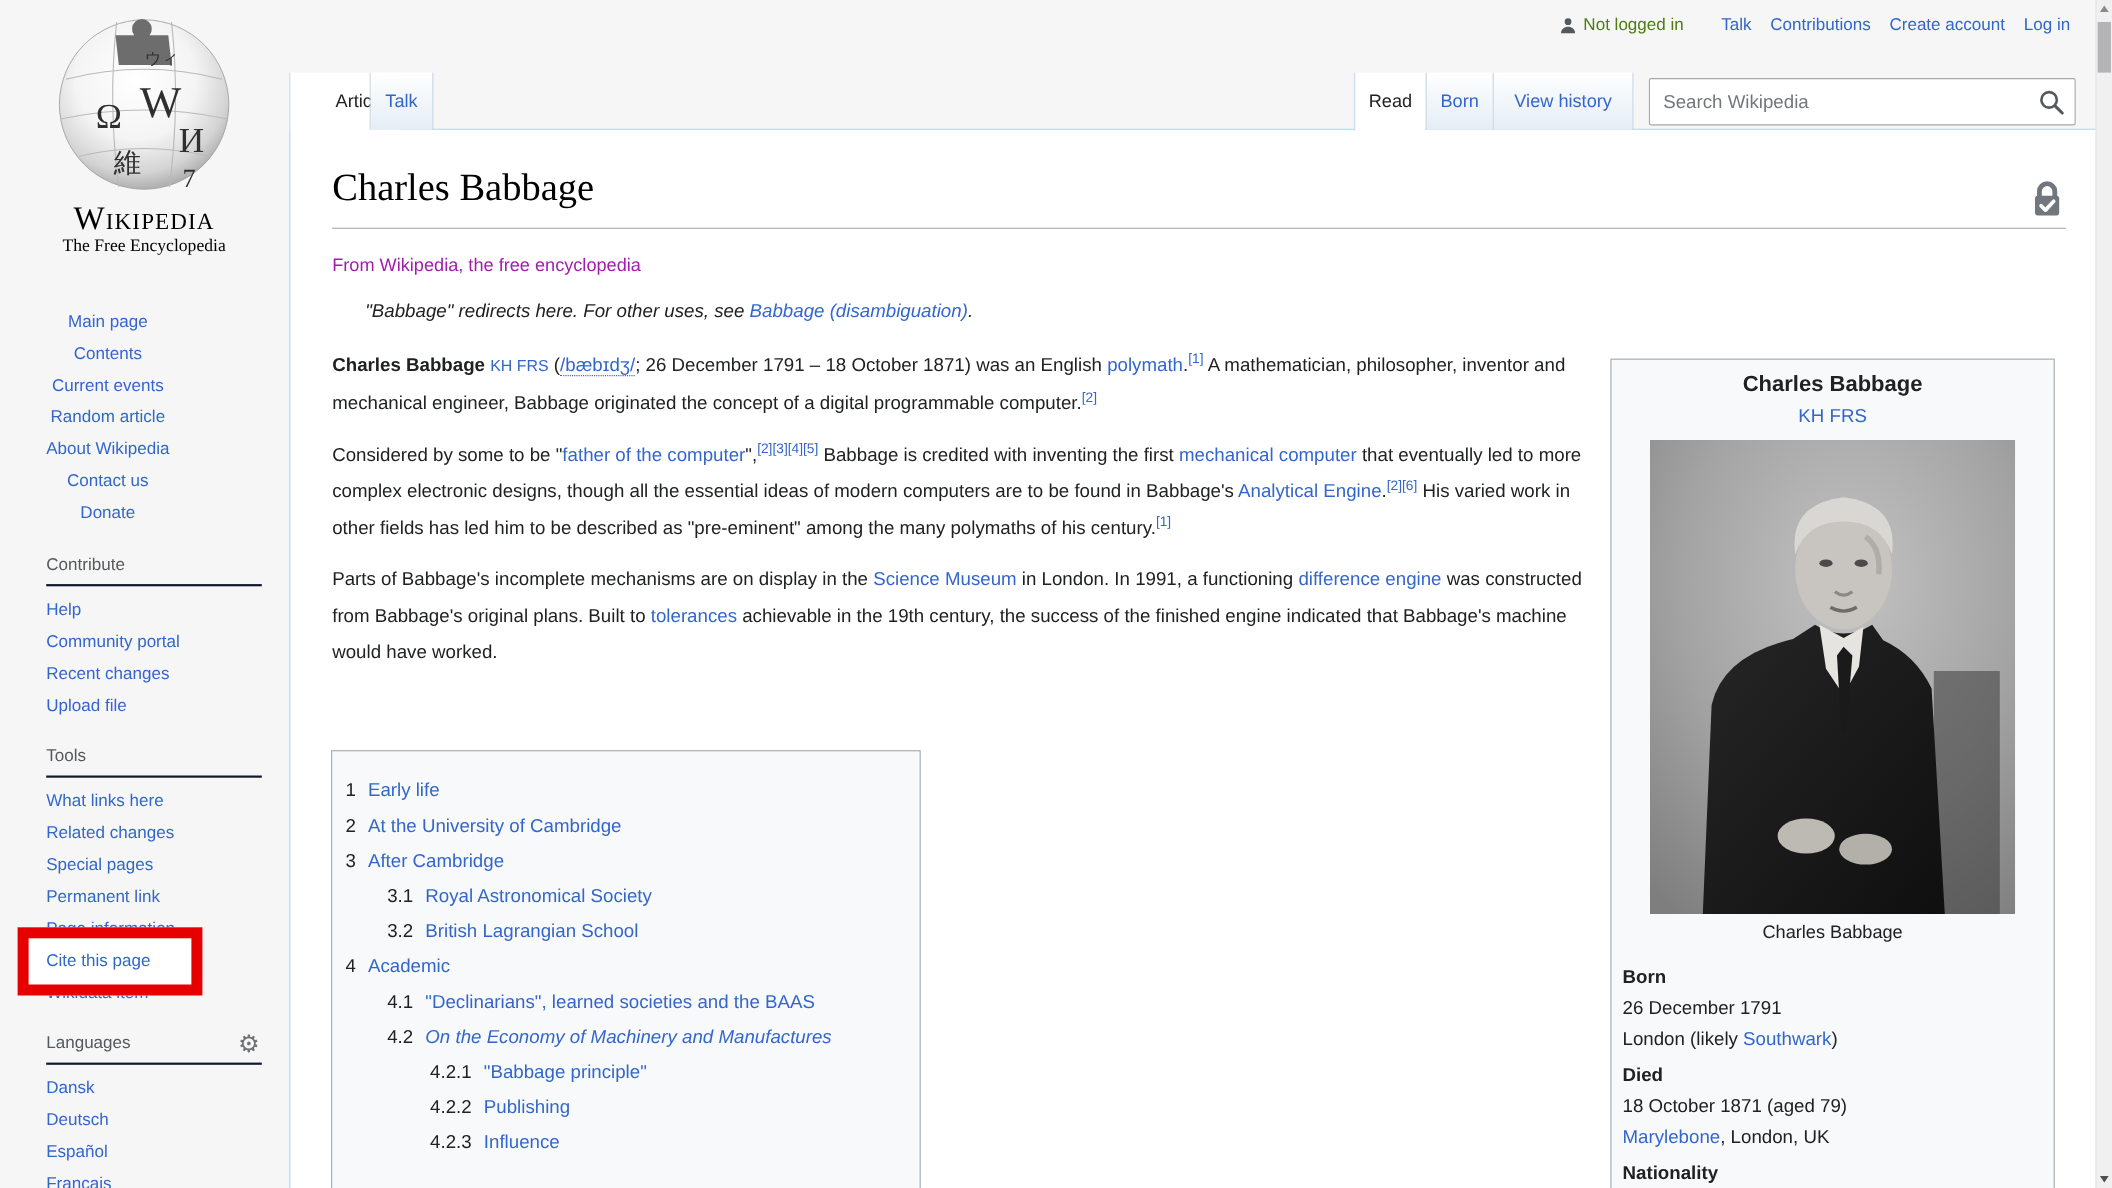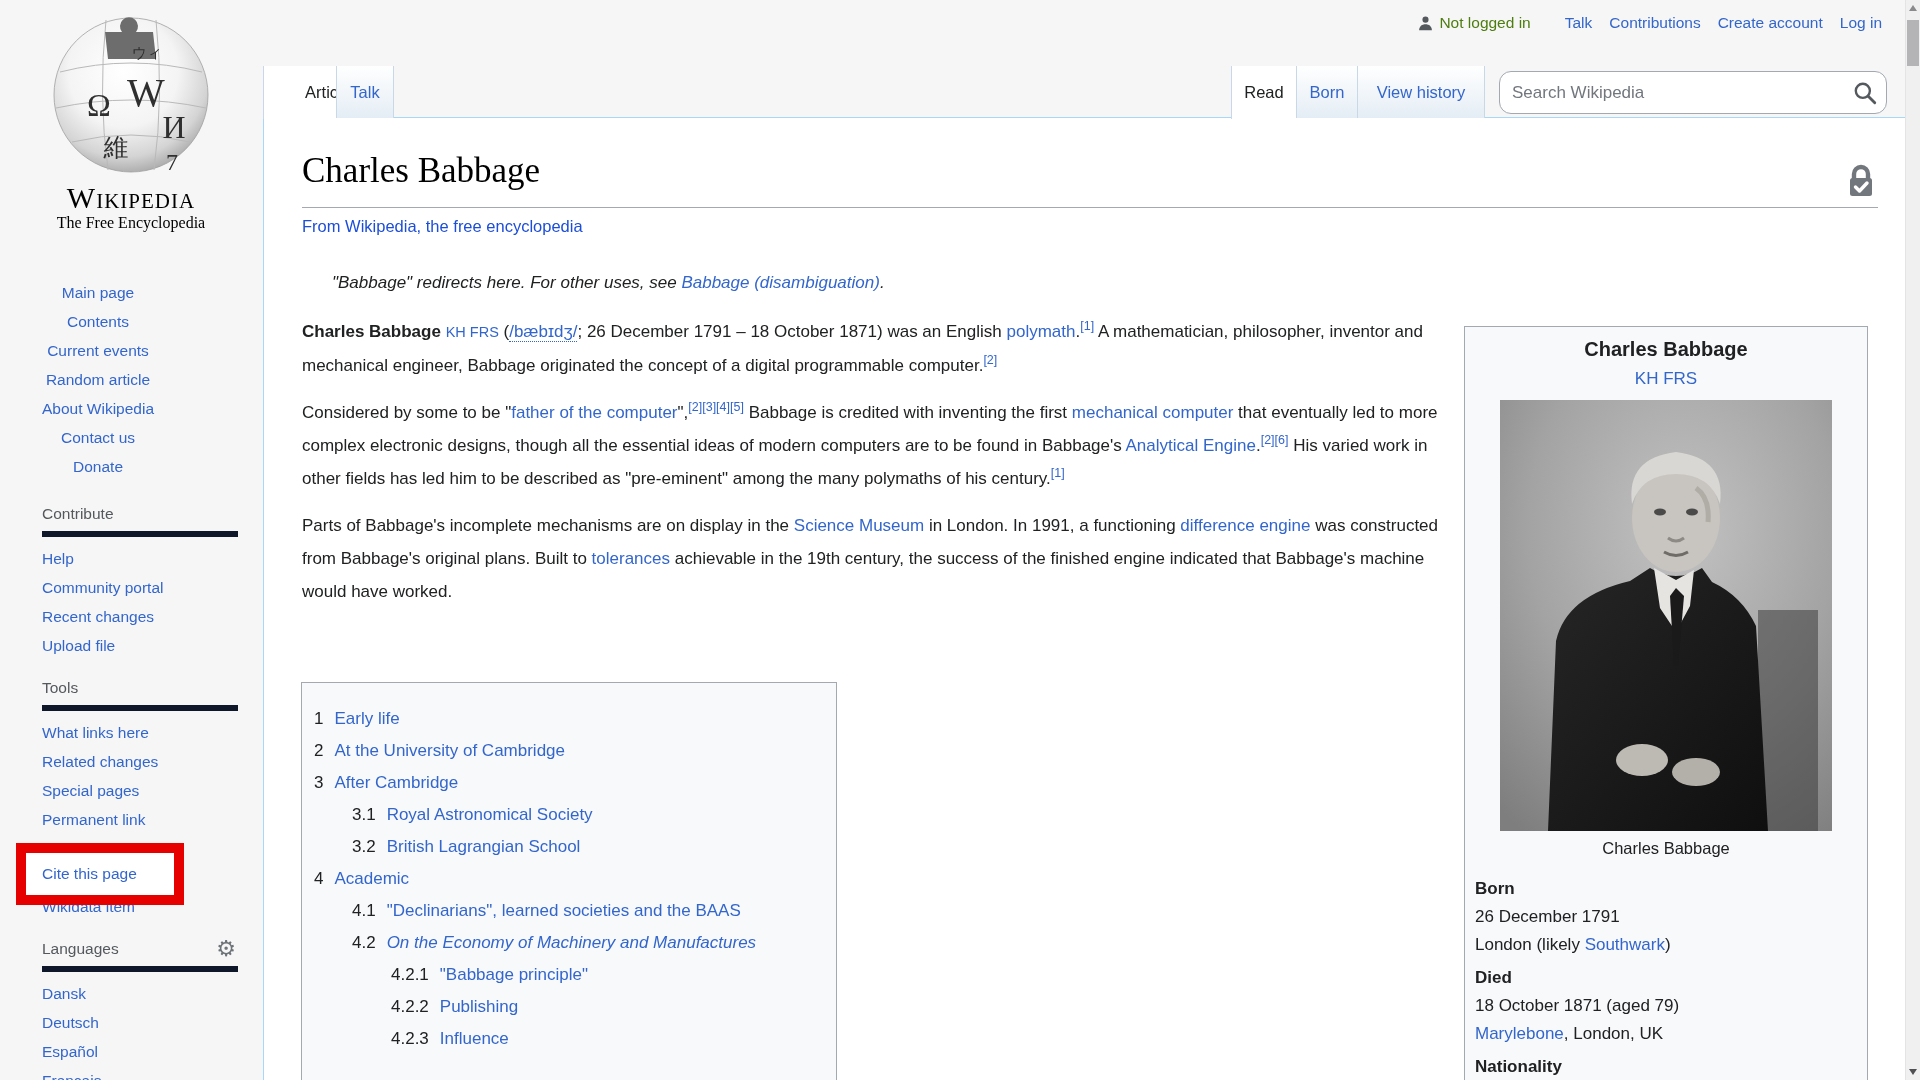--- a/index.html
+++ b/index.html
@@ -15,21 +15,21 @@
   #personal-bar .status{color:#4d7c0f;display:flex;align-items:center;gap:5px;}
   #personal-bar a{white-space:nowrap;}
 
   
   #logo{position:absolute;left:21px;top:10px;width:220px;text-align:center;}
   #wordmark{font-family:"Liberation Serif",serif;font-variant:small-caps;
             font-size:30px;letter-spacing:1px;color:#000;margin-top:2px;line-height:1.05;}
   #tagline-logo{font-family:"Liberation Serif",serif;font-size:16px;color:#000;}
   .side-section{position:absolute;left:42px;width:196px;font-size:15.5px;}
   .side-section h3{font-weight:400;color:var(--gray);font-size:15.5px;margin:0 0 0;
-                   padding:0 0 8px;border-bottom:6px solid #0f172a;position:relative;}
+                   padding:0 0 8px;border-bottom:2px solid #0f172a;position:relative;}
   .side-section ul{margin-top:7px;}
   .side-section li{line-height:29px;white-space:nowrap;}
   #nav-main{position:absolute;left:42px;top:278px;font-size:15.5px;}
   #nav-main li{line-height:29px;text-align:center;}
   #gear{position:absolute;right:2px;top:-4px;font-size:22px;color:#6d7378;cursor:pointer;}
 
   
   #highlight-box{position:absolute;left:16px;top:843px;width:148px;height:42px;
     border:10px solid #e60000;background:#fff;z-index:10;display:flex;align-items:center;}
   #highlight-box a{padding-left:16px;font-size:15.5px;white-space:nowrap;}
@@ -41,34 +41,34 @@
        white-space:nowrap;}
   .tab.active{background:#fff;color:#202122;height:53px;}
   #tab-article{left:263px;width:72px;padding-left:28px;}
   #tab-talk{left:336px;width:56px;border-right:1px solid #c8d8e8;}
   #tab-read{left:1231px;width:64px;}
   #tab-edit{left:1296px;width:60px;}
   #tab-history{left:1357px;width:126px;border-right:1px solid #c8d8e8;}
 
   
   #search-box{position:absolute;left:1499px;top:71px;width:386px;height:41px;
-    background:#fff;border:1px solid var(--border);border-radius:12px;z-index:4;
+    background:#fff;border:1px solid var(--border);border-radius:2px;z-index:4;
     display:flex;align-items:center;}
   #search-box input{flex:1;border:none;outline:none;font-size:17px;padding:0 12px;
     font-family:"Liberation Sans",sans-serif;color:#202122;background:transparent;}
   #search-box input::placeholder{color:#72777d;}
   #search-icon{width:26px;height:26px;margin-right:8px;flex:none;cursor:pointer;}
 
   
   #content{position:absolute;left:263px;top:117px;width:1642px;height:963px;
     background:#fff;border-left:1px solid var(--blue);border-top:1px solid var(--blue);}
   #page-title{position:absolute;left:38px;top:10px;font-family:"Liberation Serif",serif;
     font-size:35px;font-weight:400;color:#000;}
   #title-rule{position:absolute;left:38px;top:89px;width:1576px;height:1px;background:#a2a9b1;}
-  #site-sub{position:absolute;left:38px;top:99px;font-size:16.5px;color:#1d4ed8;}
+  #site-sub{position:absolute;left:38px;top:114px;font-size:16.5px;color:#a21caf;}
   #lock-icon{position:absolute;left:1582px;top:45px;cursor:pointer;}
 
   #para-flow{position:absolute;left:38px;top:148px;width:1140px;font-size:17px;line-height:33px;}
   #hatnote{margin:0 0 16px 30px;font-style:italic;}
   #para-flow p{margin:0 0 14px;}
   b{color:#202122;}
   sup.ref{line-height:1;}
   sup.ref a{font-size:12.5px;}
   a.sa{font-size:14.5px;}
   a.ipa{border-bottom:1px dotted #36c;}

